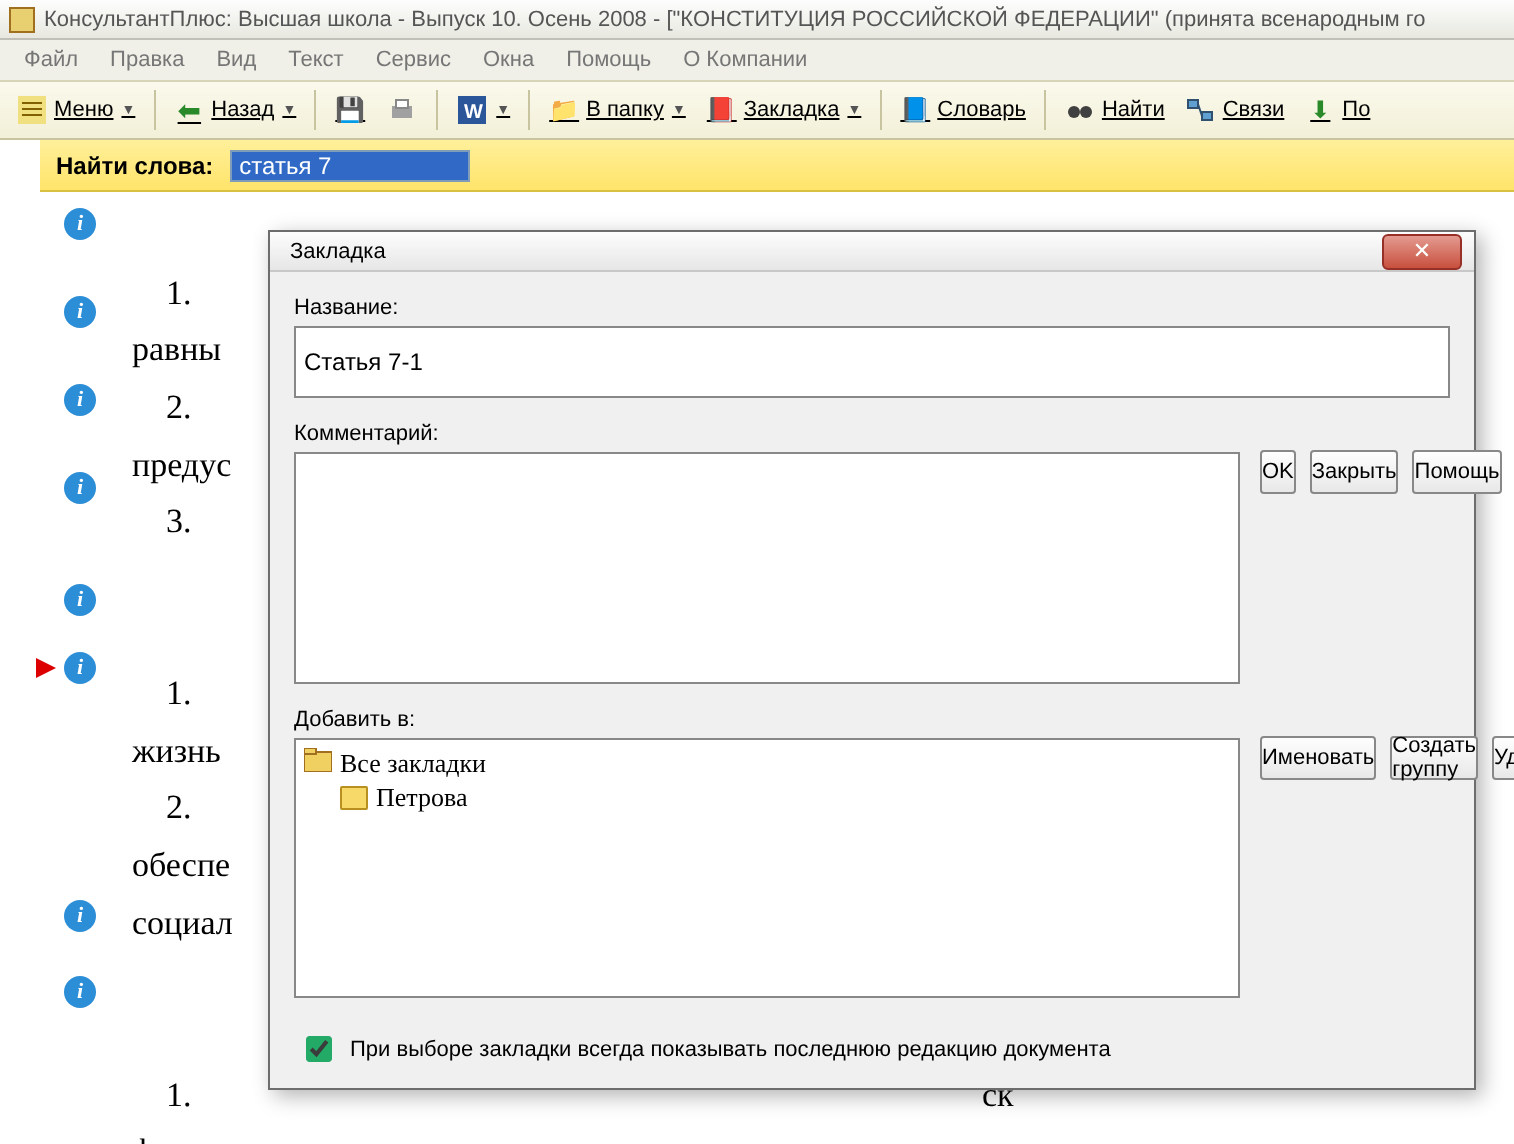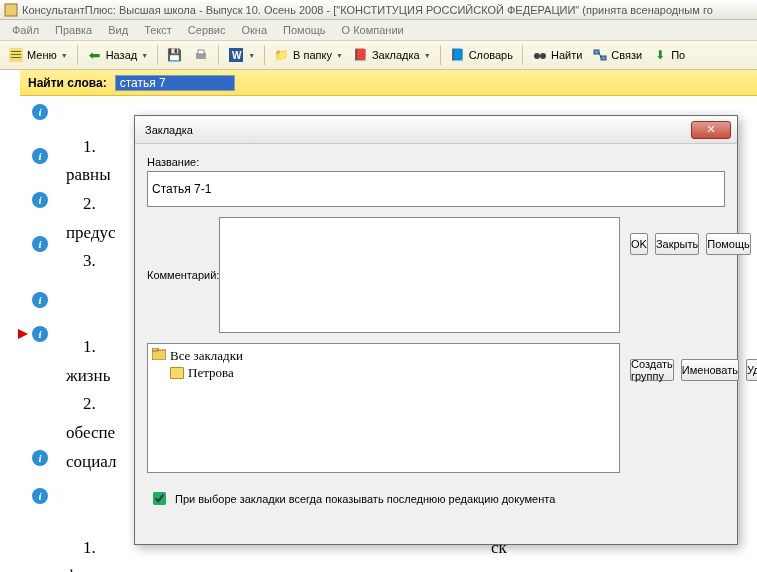--- a/index.html
+++ b/index.html
@@ -55,20 +55,21 @@
     font-size: 11px;
   }
   .tb-btn {
     display: flex;
     align-items: center;
     height: 24px;
     padding: 0 4px;
     gap: 3px;
     cursor: default;
     border-radius: 2px;
+    text-decoration: underline;
   }
   .tb-sep { width: 1px; height: 20px; background: #c8c4a0; margin: 0 3px; }
   .ico { width: 16px; height: 16px; display: inline-flex; align-items: center; justify-content: center; font-size: 12px; }
   .drop { font-size: 7px; color: #555; margin-left: 1px; }
   
   .findbar {
     height: 26px;
     background: linear-gradient(#fff09a, #ffe46a);
     border-bottom: 1px solid #d8c040;
     display: flex;
@@ -174,21 +175,21 @@
   }
   .dlg-label { margin: 2px 0 3px 0; }
   .dlg-input {
     width: 100%;
     height: 36px;
     border: 1px solid #888;
     padding: 0 4px;
     font-size: 12px;
   }
   .dlg-row { display: flex; gap: 10px; }
-  .dlg-col-left { flex: 1; display: flex; flex-direction: row; align-items: center; }
+  .dlg-col-left { flex: 1; display: flex; flex-direction: column; }
   .dlg-col-right { width: 95px; display: flex; flex-direction: row; gap: 7px; padding-top: 0; }
   .dlg-textarea {
     width: 100%;
     height: 116px;
     border: 1px solid #888;
     resize: none;
     font-family: inherit;
     font-size: 11px;
     padding: 2px 4px;
   }
@@ -379,39 +380,40 @@
       </div>
       <div class="dlg-col-right" style="padding-top:16px;">
         <div class="dlg-btn">OK</div>
         <div class="dlg-btn">Закрыть</div>
         <div class="dlg-btn">Помощь</div>
       </div>
     </div>
 
     <div class="dlg-row" style="margin-top:10px;">
       <div class="dlg-col-left">
+        <div class="dlg-label">Добавить в:</div>
         <div class="dlg-tree">
           <div class="tree-row">
             <span>
               <svg width="14" height="12">
                   <rect width="14" height="10" y="2" fill="#f0d060" stroke="#a07020"></rect>
                   <rect width="6" height="3" fill="#f0d060" stroke="#a07020"></rect>
                 </svg>
             </span>
             <span>Все закладки</span>
           </div>
           <div class="tree-row" style="padding-left:18px;">
             <span class="tree-folder"></span>
             <span>Петрова</span>
           </div>
         </div>
       </div>
       <div class="dlg-col-right" style="padding-top:16px;">
+        <div class="dlg-btn">Именовать</div>
         <div class="dlg-btn">Создать группу</div>
-        <div class="dlg-btn">Именовать</div>
         <div class="dlg-btn">Удалить</div>
         <div class="dlg-btn">Найти...</div>
       </div>
     </div>
 
     <div class="dlg-check-row">
       <input type="checkbox" class="dlg-check" checked="" style="">
       <span>При выборе закладки всегда показывать последнюю редакцию документа</span>
     </div>
   </div>

